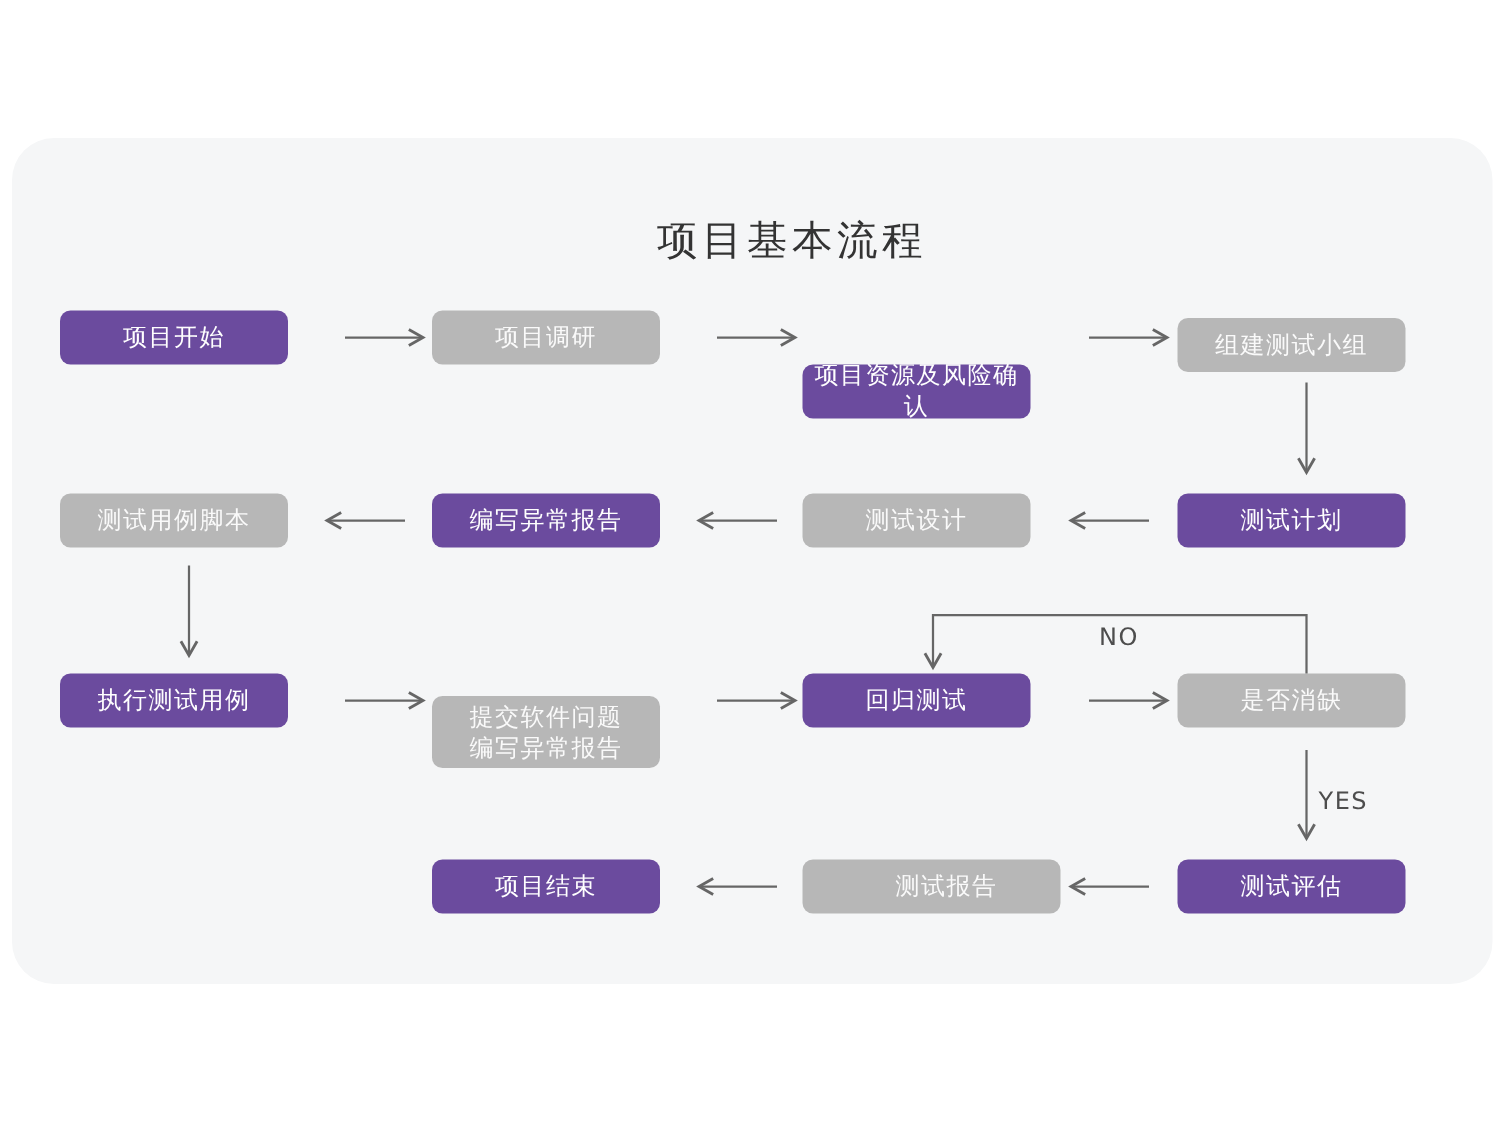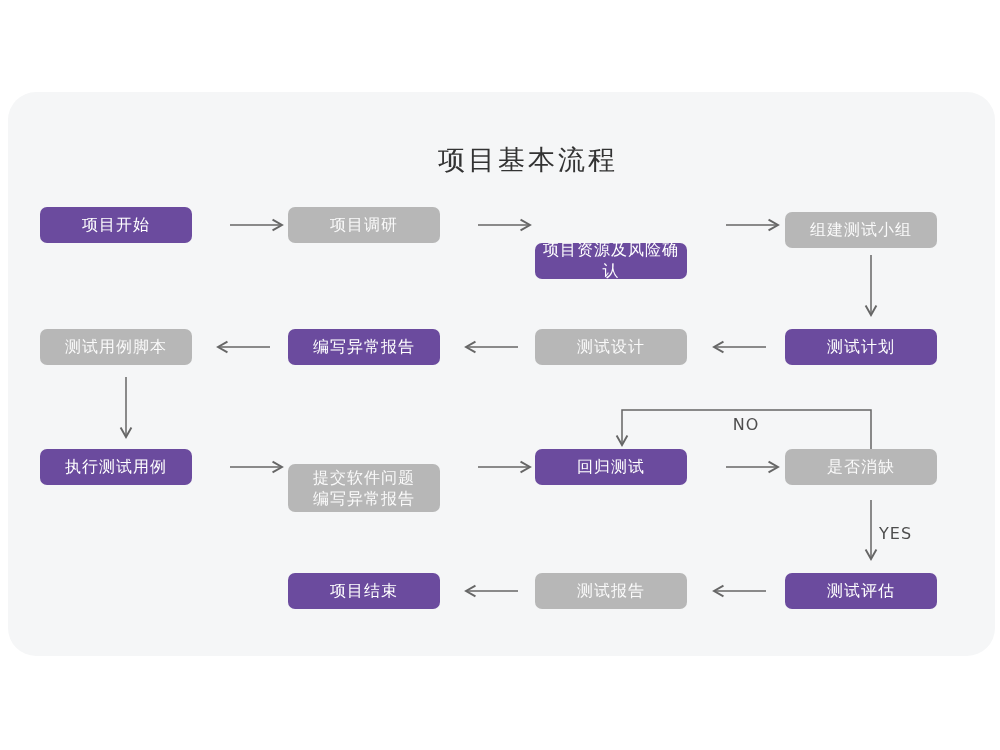--- a/index.html
+++ b/index.html
@@ -72,21 +72,21 @@
 <div class="node gray" style="left:535px; top:329px;">测试设计</div>
 <div class="node purple" style="left:785px; top:329px;">测试计划</div>
 
 <div class="node purple" style="left:40px;  top:449px;">执行测试用例</div>
 <div class="node gray tall" style="left:288px; top:464px;">提交软件问题
 编写异常报告</div>
 <div class="node purple" style="left:535px; top:449px;">回归测试</div>
 <div class="node gray" style="left:785px; top:449px;">是否消缺</div>
 
 <div class="node purple" style="left:288px; top:573px;">项目结束</div>
-<div class="node gray" style="left:535px; top:573px;">测试报告</div>
+<div class="node gray" style="left:535px; top:573px;padding-left:20px;">测试报告</div>
 <div class="node purple" style="left:785px; top:573px;">测试评估</div>
 
 <div class="edge-label" style="left:721px; top:415px; width:50px; text-align:center;">NO</div>
 <div class="edge-label" style="left:879px; top:524px;">YES</div>
 
 <svg class="connectors" width="1000" height="750" viewBox="0 0 1000 750">
   <defs>
     <marker id="arrow" viewBox="0 0 10 10" refX="8" refY="5" markerWidth="9" markerHeight="9" orient="auto">
       <path d="M1,1 L8,5 L1,9" fill="none" stroke="#666666" stroke-width="1.4"></path>
     </marker>

